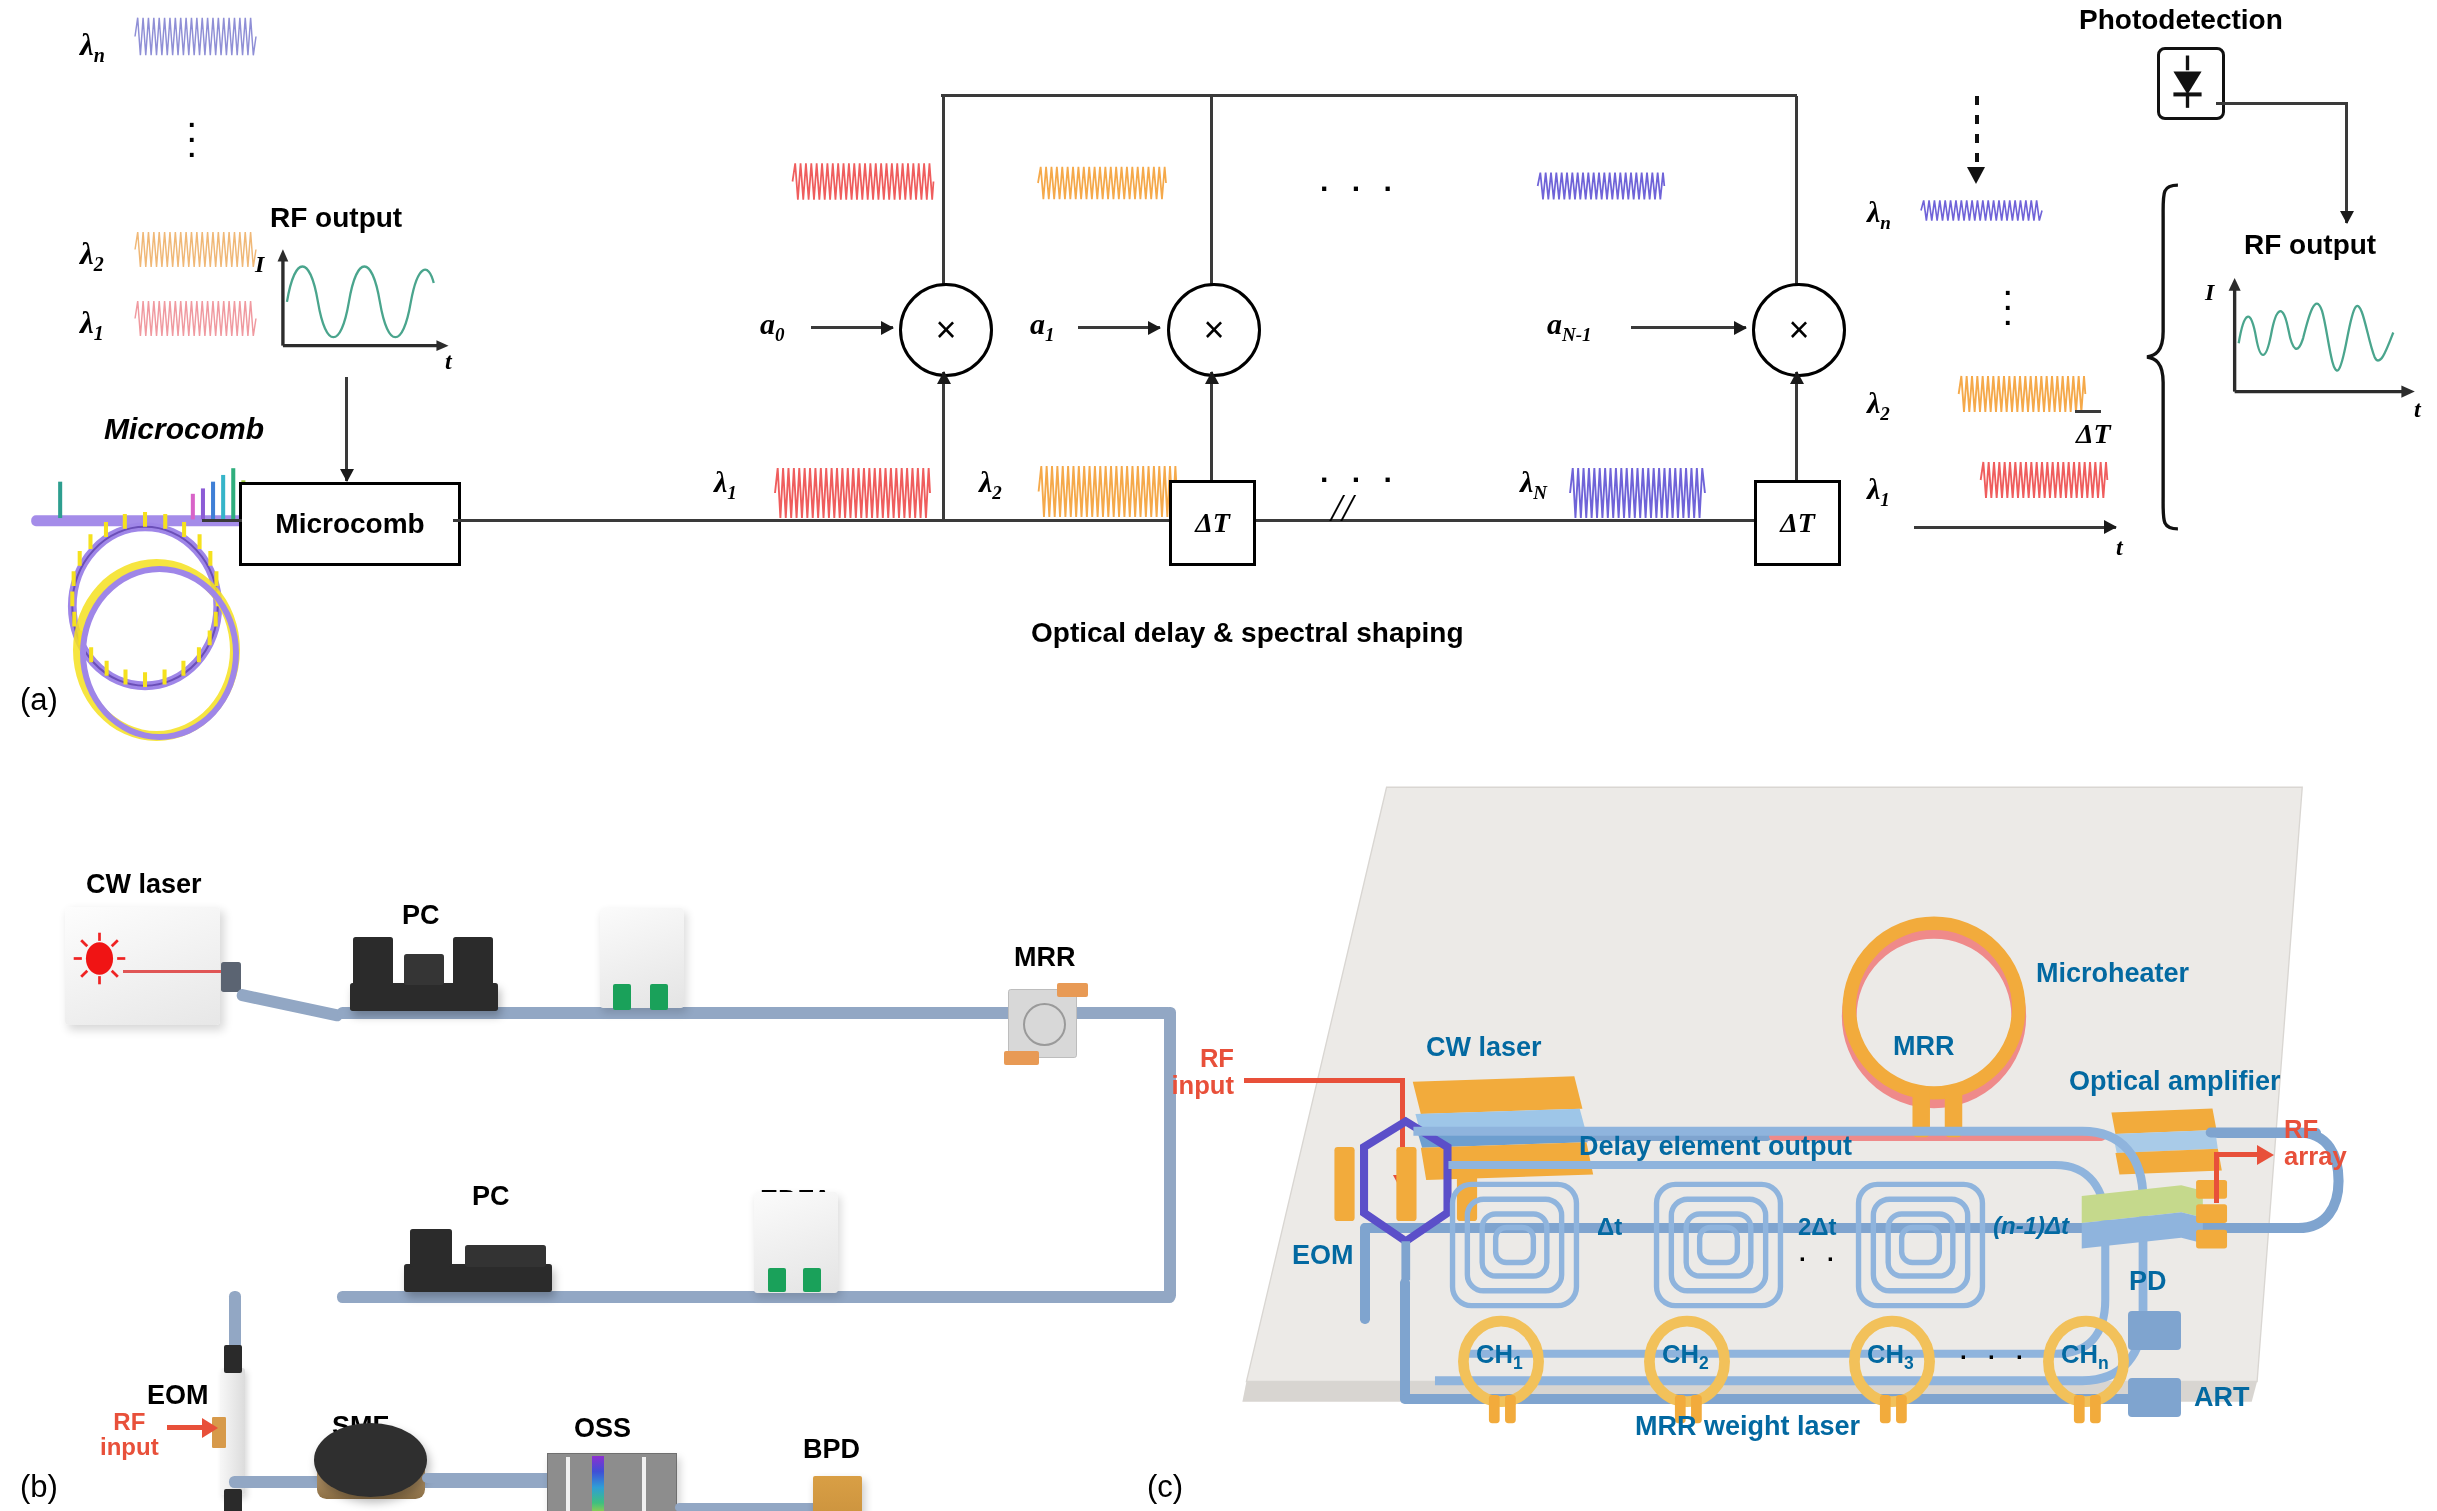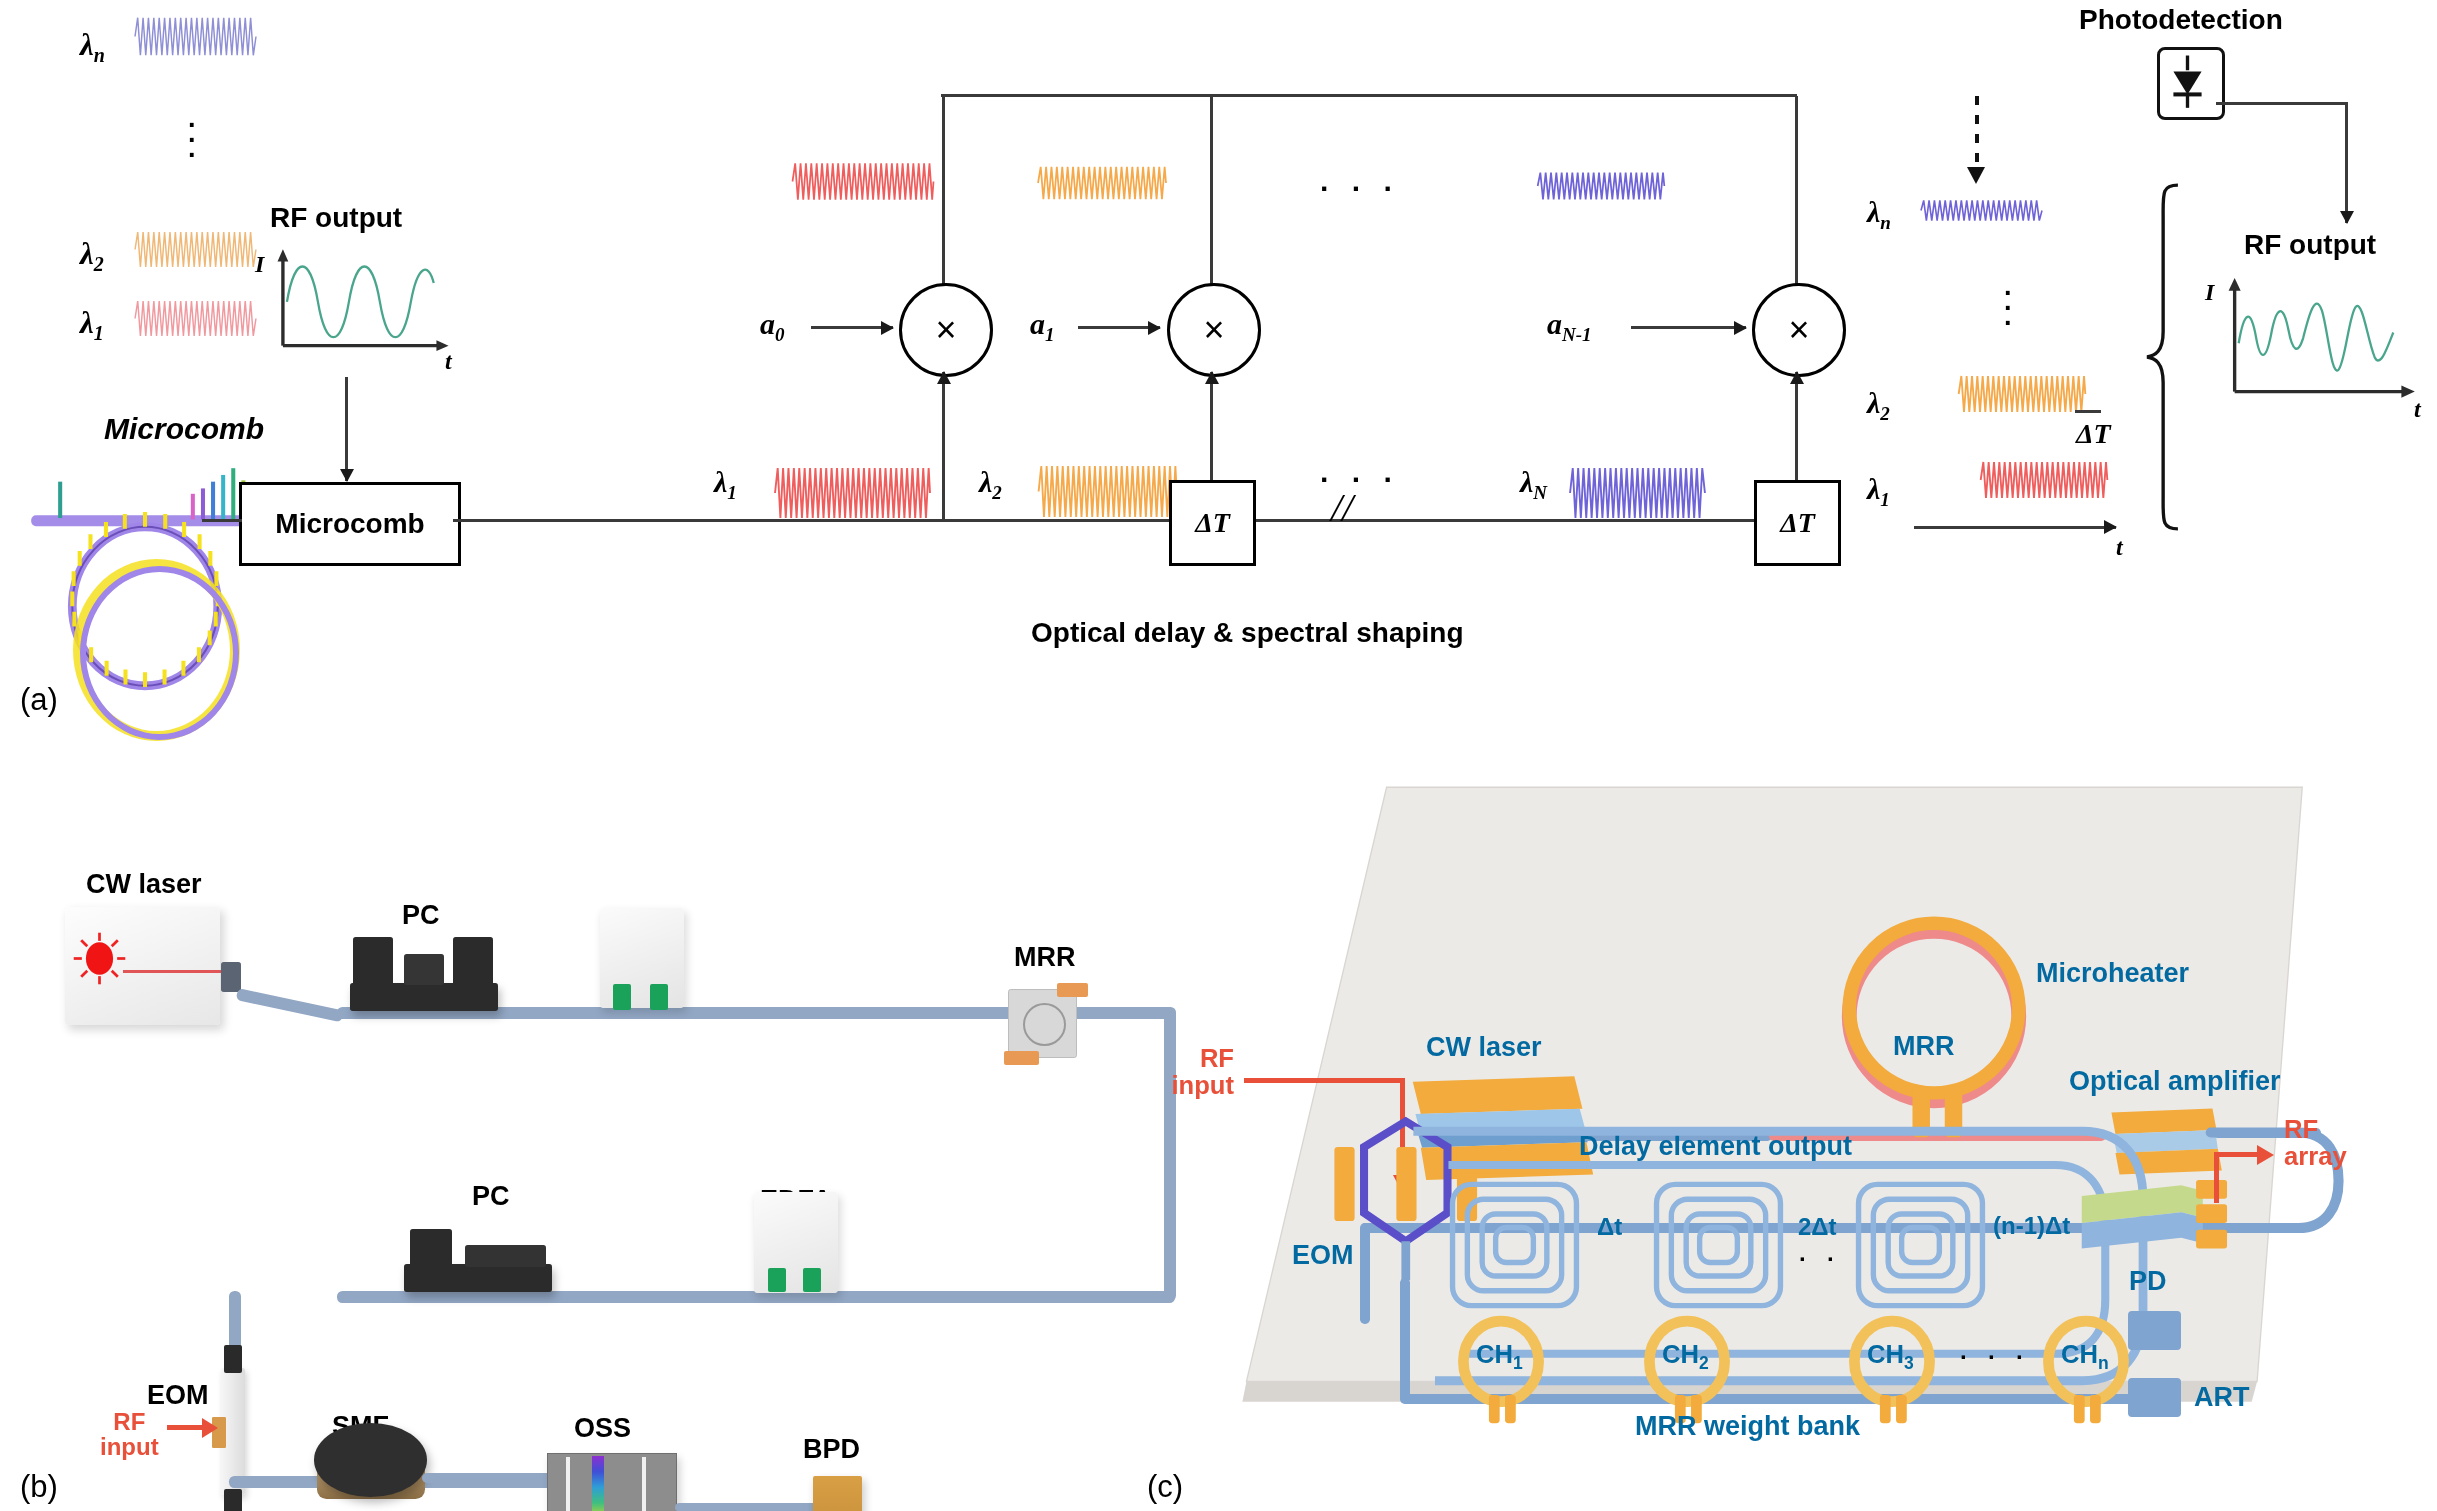--- a/index.html
+++ b/index.html
@@ -476,21 +476,21 @@
   <div class="abs" style="left:647px;top:404px;">
     <svg width="135" height="132" viewBox="0 0 200 196">
       <g fill="none" stroke="#8fb4dd" stroke-width="8">
         <rect x="8" y="8" width="184" height="180" rx="28"></rect>
         <rect x="30" y="30" width="140" height="136" rx="24"></rect>
         <rect x="52" y="52" width="96" height="92" rx="20"></rect>
         <rect x="72" y="72" width="56" height="52" rx="16"></rect>
       </g>
     </svg>
   </div>
-  <div class="abs chiptxt" style="left:787px;top:437px;font-size:24px;">(n-1)Δt</div>
+  <div class="abs chiptxt" style="left:787px;top:437px;font-size:24px;font-style:italic;">(n-1)Δt</div>
 
   <div class="abs" style="left:202px;top:336px;">
     <svg width="762" height="290" viewBox="0 0 1130 430">
       <path d="M8,30 L1000,30 C1060,30 1090,70 1090,130 L1090,300 C1090,360 1060,400 1000,400 L40,400" fill="none" stroke="#8fb4dd" stroke-width="13"></path>
       <path d="M60,80 L960,80 C1010,80 1034,116 1034,166 L1034,280 C1034,330 1010,360 960,360 L90,360" fill="none" stroke="#8fb4dd" stroke-width="12"></path>
     </svg>
   </div>
 
   <div class="abs" style="left:248px;top:539px;">
     <svg width="94" height="115" viewBox="0 0 140 170">
@@ -531,21 +531,21 @@
     <svg width="94" height="115" viewBox="0 0 140 170">
       <ellipse cx="70" cy="70" rx="56" ry="60" fill="none" stroke="#f2c15a" stroke-width="16"></ellipse>
       <rect x="52" y="120" width="16" height="42" rx="5" fill="#f2ab3c"></rect>
       <rect x="76" y="120" width="16" height="42" rx="5" fill="#f2ab3c"></rect>
     </svg>
   </div>
   <div class="abs chiptxt" style="left:855px;top:565px;font-size:25.6px;">
     <span>CH</span><sub style="font-size:17.5px;">n</sub>
   </div>
 
-  <div class="abs chiptxt" style="left:429px;top:636px;font-size:27px;">MRR weight bank</div>
+  <div class="abs chiptxt" style="left:429px;top:636px;font-size:27px;">MRR weight laser</div>
 
   <div class="abs" style="left:922px;top:536px;width:53px;height:39px;background:#7fa4cf;border-radius:4px;"></div>
   <div class="abs" style="left:922px;top:603px;width:53px;height:39px;background:#7fa4cf;border-radius:4px;"></div>
   <div class="abs chiptxt" style="left:988px;top:607px;font-size:27px;">ART</div>
 
   <div class="abs" style="left:869px;top:398px;">
     <svg width="148" height="108" viewBox="0 0 220 160">
       <polygon points="10,34 158,18 190,26 190,66 158,58 10,74" fill="#c5d98c"></polygon>
       <polygon points="10,74 158,58 190,66 190,104 158,96 10,112" fill="#8fb4dd"></polygon>
       <rect x="180" y="10" width="46" height="28" rx="4" fill="#f2ab3c"></rect>

